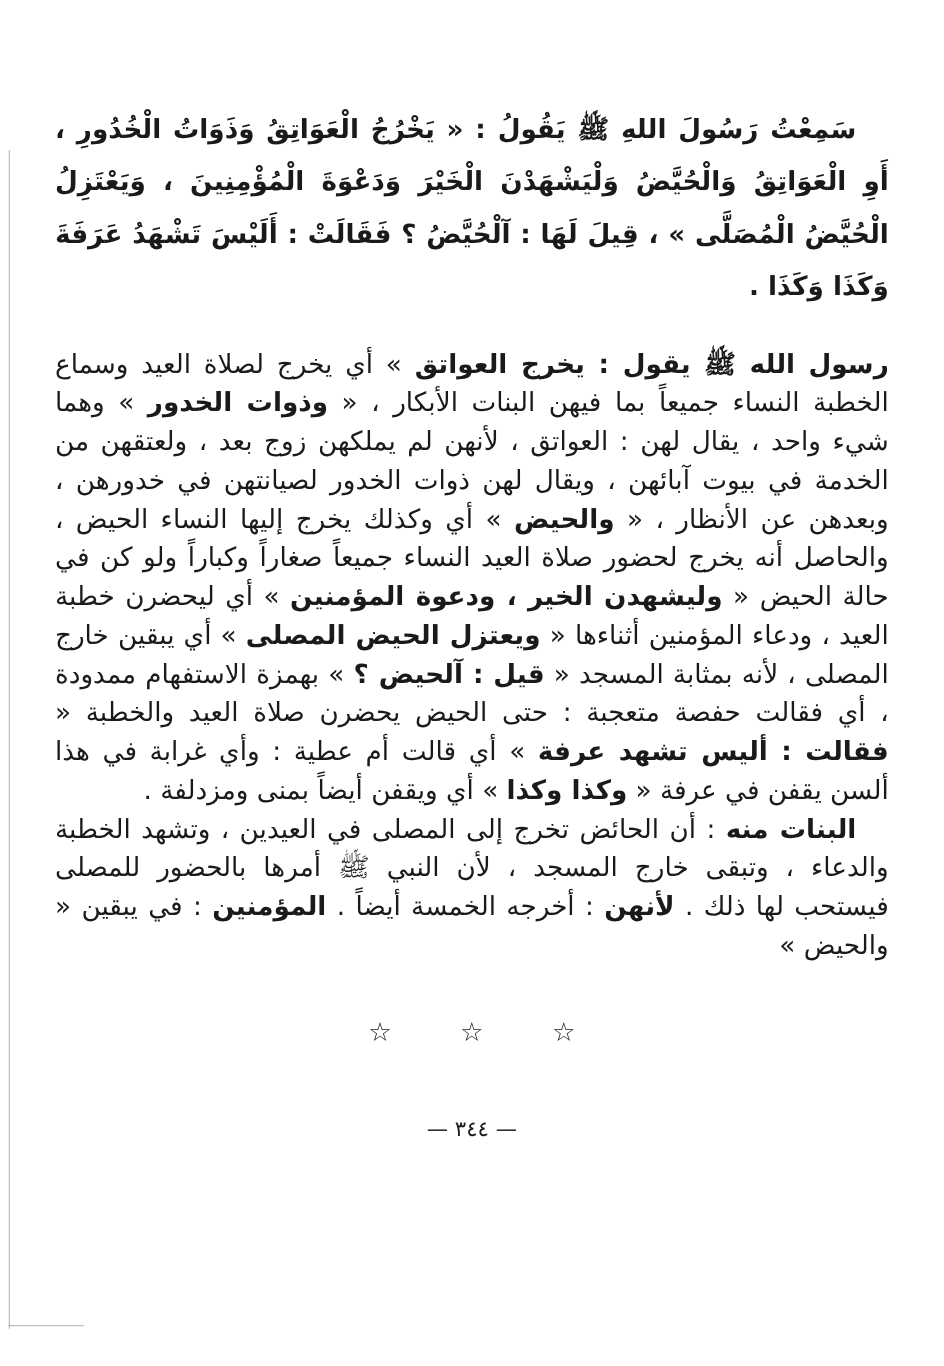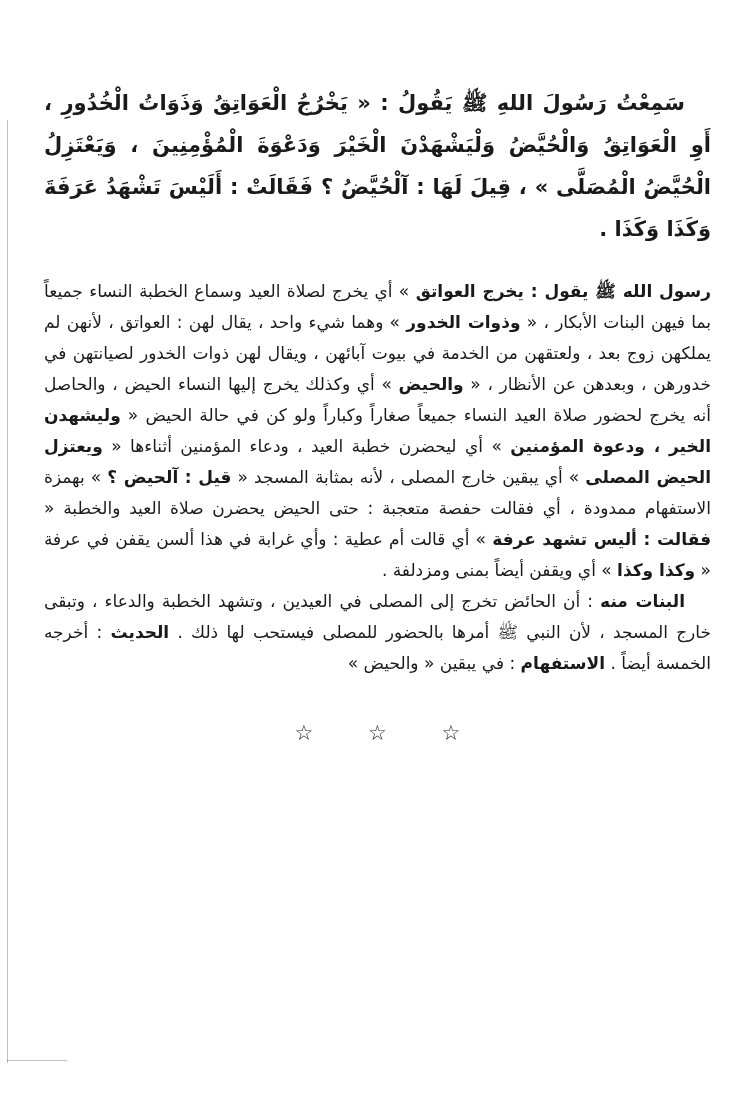--- a/index.html
+++ b/index.html
@@ -46,21 +46,21 @@
     line-height: 42px;
     text-align: justify;
     text-indent: 26px;
     letter-spacing: 0.2px;
   }
   .commentary {
     margin-top: 26px;
   }
   .commentary-paragraph {
     margin: 0;
-    font-size: 17px;
+    font-size: 21px;
     line-height: 31px;
     text-align: justify;
   }
   .commentary-paragraph.indented {
     text-indent: 26px;
   }
   .bold {
     font-weight: 700;
   }
   .stars {
@@ -82,23 +82,24 @@
 </style>
 </head>
 <body>
 
 <div class="page">
 
   <p class="hadith" dir="rtl">سَمِعْتُ رَسُولَ اللهِ ﷺ يَقُولُ : « يَخْرُجُ الْعَوَاتِقُ وَذَوَاتُ الْخُدُورِ ، أَوِ الْعَوَاتِقُ وَالْحُيَّضُ وَلْيَشْهَدْنَ الْخَيْرَ وَدَعْوَةَ الْمُؤْمِنِينَ ، وَيَعْتَزِلُ الْحُيَّضُ الْمُصَلَّى » ، قِيلَ لَهَا : آلْحُيَّضُ ؟ فَقَالَتْ : أَلَيْسَ تَشْهَدُ عَرَفَةَ وَكَذَا وَكَذَا .</p>
 
   <div class="commentary" dir="rtl">
       <p class="commentary-paragraph"><span class="bold">رسول الله ﷺ يقول : يخرج العواتق</span><span> » أي يخرج لصلاة العيد وسماع الخطبة النساء جميعاً بما فيهن البنات الأبكار ، « </span><span class="bold">وذوات الخدور</span><span> » وهما شيء واحد ، يقال لهن : العواتق ، لأنهن لم يملكهن زوج بعد ، ولعتقهن من الخدمة في بيوت آبائهن ، ويقال لهن ذوات الخدور لصيانتهن في خدورهن ، وبعدهن عن الأنظار ، « </span><span class="bold">والحيض</span><span> » أي وكذلك يخرج إليها النساء الحيض ، والحاصل أنه يخرج لحضور صلاة العيد النساء جميعاً صغاراً وكباراً ولو كن في حالة الحيض « </span><span class="bold">وليشهدن الخير ، ودعوة المؤمنين</span><span> » أي ليحضرن خطبة العيد ، ودعاء المؤمنين أثناءها « </span><span class="bold">ويعتزل الحيض المصلى</span><span> » أي يبقين خارج المصلى ، لأنه بمثابة المسجد « </span><span class="bold">قيل : آلحيض ؟</span><span> » بهمزة الاستفهام ممدودة ، أي فقالت حفصة متعجبة : حتى الحيض يحضرن صلاة العيد والخطبة « </span><span class="bold">فقالت : أليس تشهد عرفة</span><span> » أي قالت أم عطية : وأي غرابة في هذا ألسن يقفن في عرفة « </span><span class="bold">وكذا وكذا</span><span> » أي ويقفن أيضاً بمنى ومزدلفة .</span></p>
-      <p class="commentary-paragraph indented"><span class="bold">البنات منه</span><span> : أن الحائض تخرج إلى المصلى في العيدين ، وتشهد الخطبة والدعاء ، وتبقى خارج المسجد ، لأن النبي ﷺ أمرها بالحضور للمصلى فيستحب لها ذلك . </span><span class="bold">الحديث</span><span> : أخرجه الخمسة أيضاً . </span><span class="bold">الاستفهام</span><span> : في يبقين « والحيض »</span></p>
+      <p class="commentary-paragraph indented"><span class="bold">البنات منه</span><span> : أن الحائض تخرج إلى المصلى في العيدين ، وتشهد الخطبة والدعاء ، وتبقى خارج المسجد ، لأن النبي ﷺ أمرها بالحضور للمصلى فيستحب لها ذلك . </span><span class="bold">لأنهن</span><span> : أخرجه الخمسة أيضاً . </span><span class="bold">المؤمنين</span><span> : في يبقين « والحيض »</span></p>
     </div>
 
   <div class="stars">
     <span>☆</span>
     <span>☆</span>
     <span>☆</span>
   </div>
 
+  <div class="page-number" dir="rtl">— ٣٤٤ —</div>
 
 </div>
 
 </body></html>

